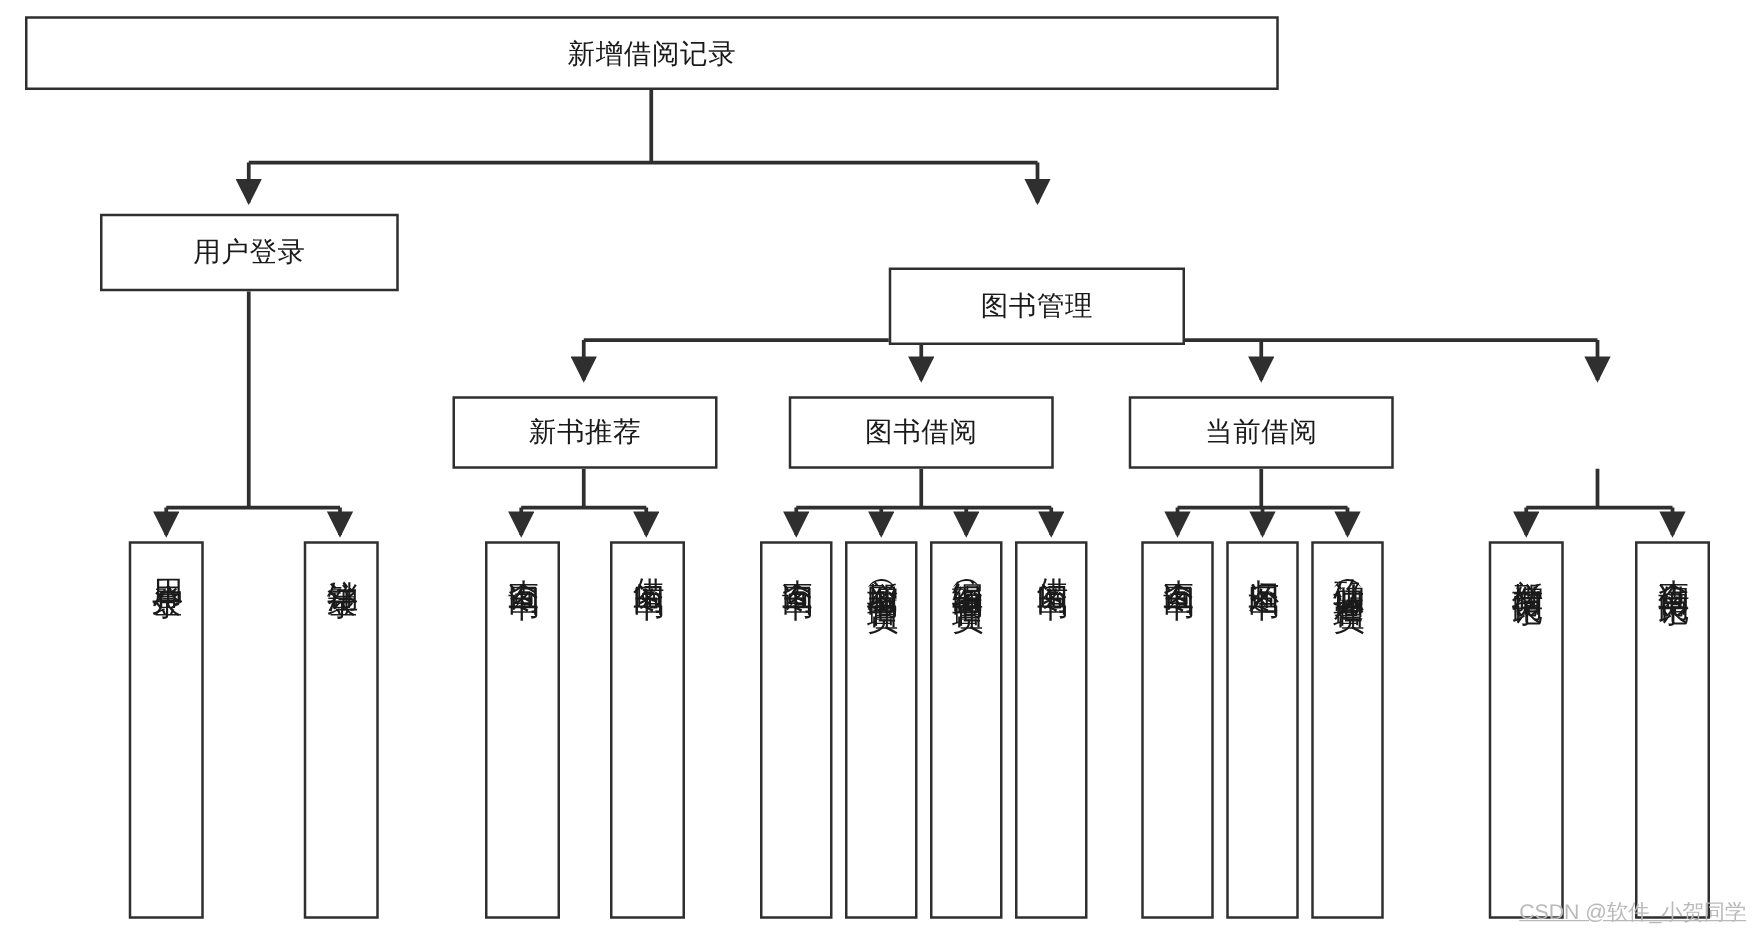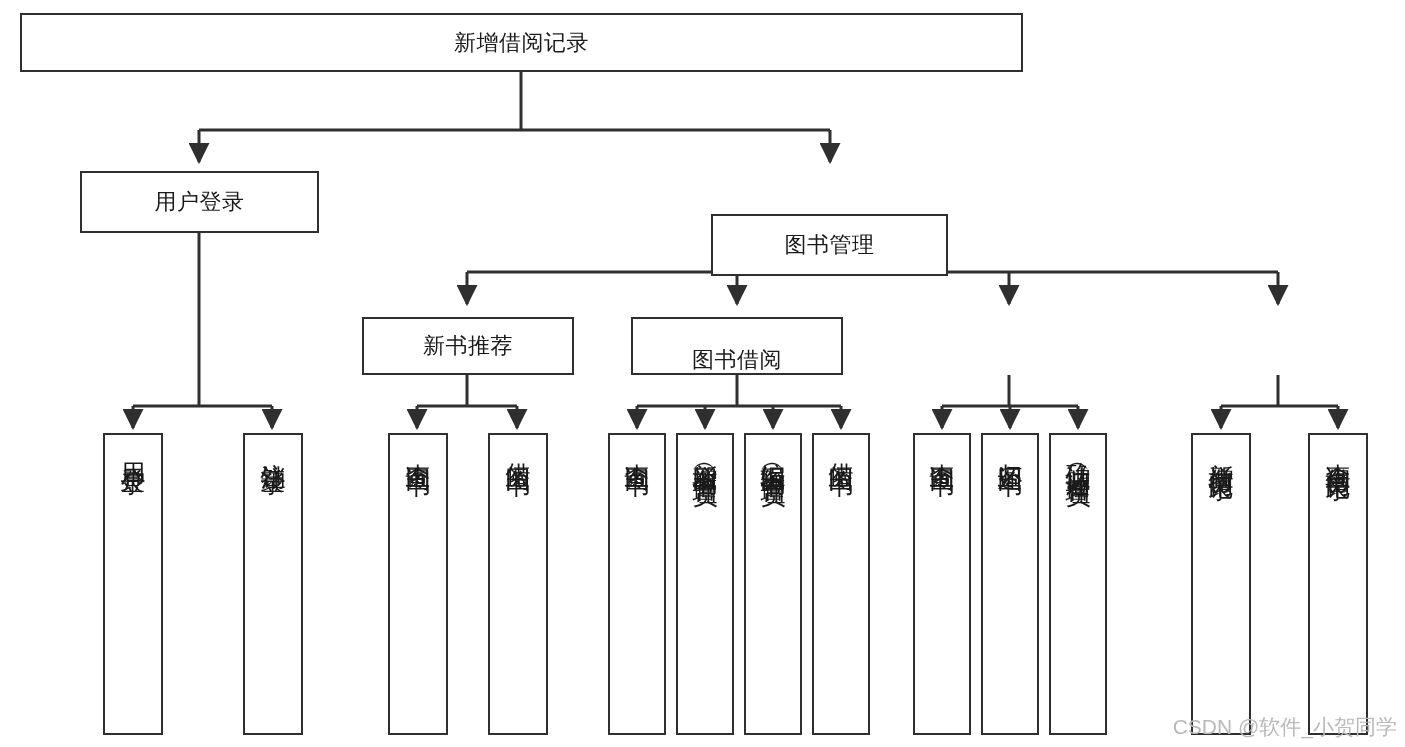--- a/index.html
+++ b/index.html
@@ -53,24 +53,25 @@
     writing-mode: vertical-rl;
     text-orientation: upright;
     font-size: 25px;
     letter-spacing: 3px;
     line-height: 1;
   }
   .watermark {
     position: absolute;
     right: 8px;
     bottom: 6px;
-    font-size: 21px;
+    font-size: 17px;
     color: #b9b9b9;
     white-space: nowrap;
     font-family: "Liberation Sans", "DejaVu Sans", sans-serif;
+    text-decoration: underline;
   }
 </style>
 </head>
 <body>
 
 <div id="canvas">
 
   <svg class="connectors" viewBox="0 0 1405 747">
     <defs>
       <marker id="arrow" viewBox="0 0 10 10" refX="9" refY="5" markerWidth="7" markerHeight="7" orient="auto-start-reverse">
@@ -128,22 +129,25 @@
   <div class="node h" style="left:80px; top:171px; width:239px; height:62px;">
     <span class="node-label">用户登录</span>
   </div>
   <div class="node h" style="left:711px; top:171px; width:237px; height:62px;margin-top:43px;">
     <span class="node-label">图书管理</span>
   </div>
 
   <div class="node h" style="left:362px; top:317px; width:212px; height:58px;">
     <span class="node-label">新书推荐</span>
   </div>
-  <div class="node h" style="left:631px; top:317px; width:212px; height:58px;align-items:flex-end;">
+  <div class="node h" style="left:631px; top:317px; width:212px; height:58px;">
     <span class="node-label">图书借阅</span>
+  </div>
+  <div class="node h" style="left:903px; top:317px; width:212px; height:58px;">
+    <span class="node-label">当前借阅</span>
   </div>
 
   <div class="node v" style="left:103px; top:433px; width:60px; height:302px;">
     <span class="node-label">用户登录</span>
   </div>
   <div class="node v" style="left:243px; top:433px; width:60px; height:302px;">
     <span class="node-label">注销登录</span>
   </div>
 
   <div class="node v" style="left:388px; top:433px; width:60px; height:302px;">

